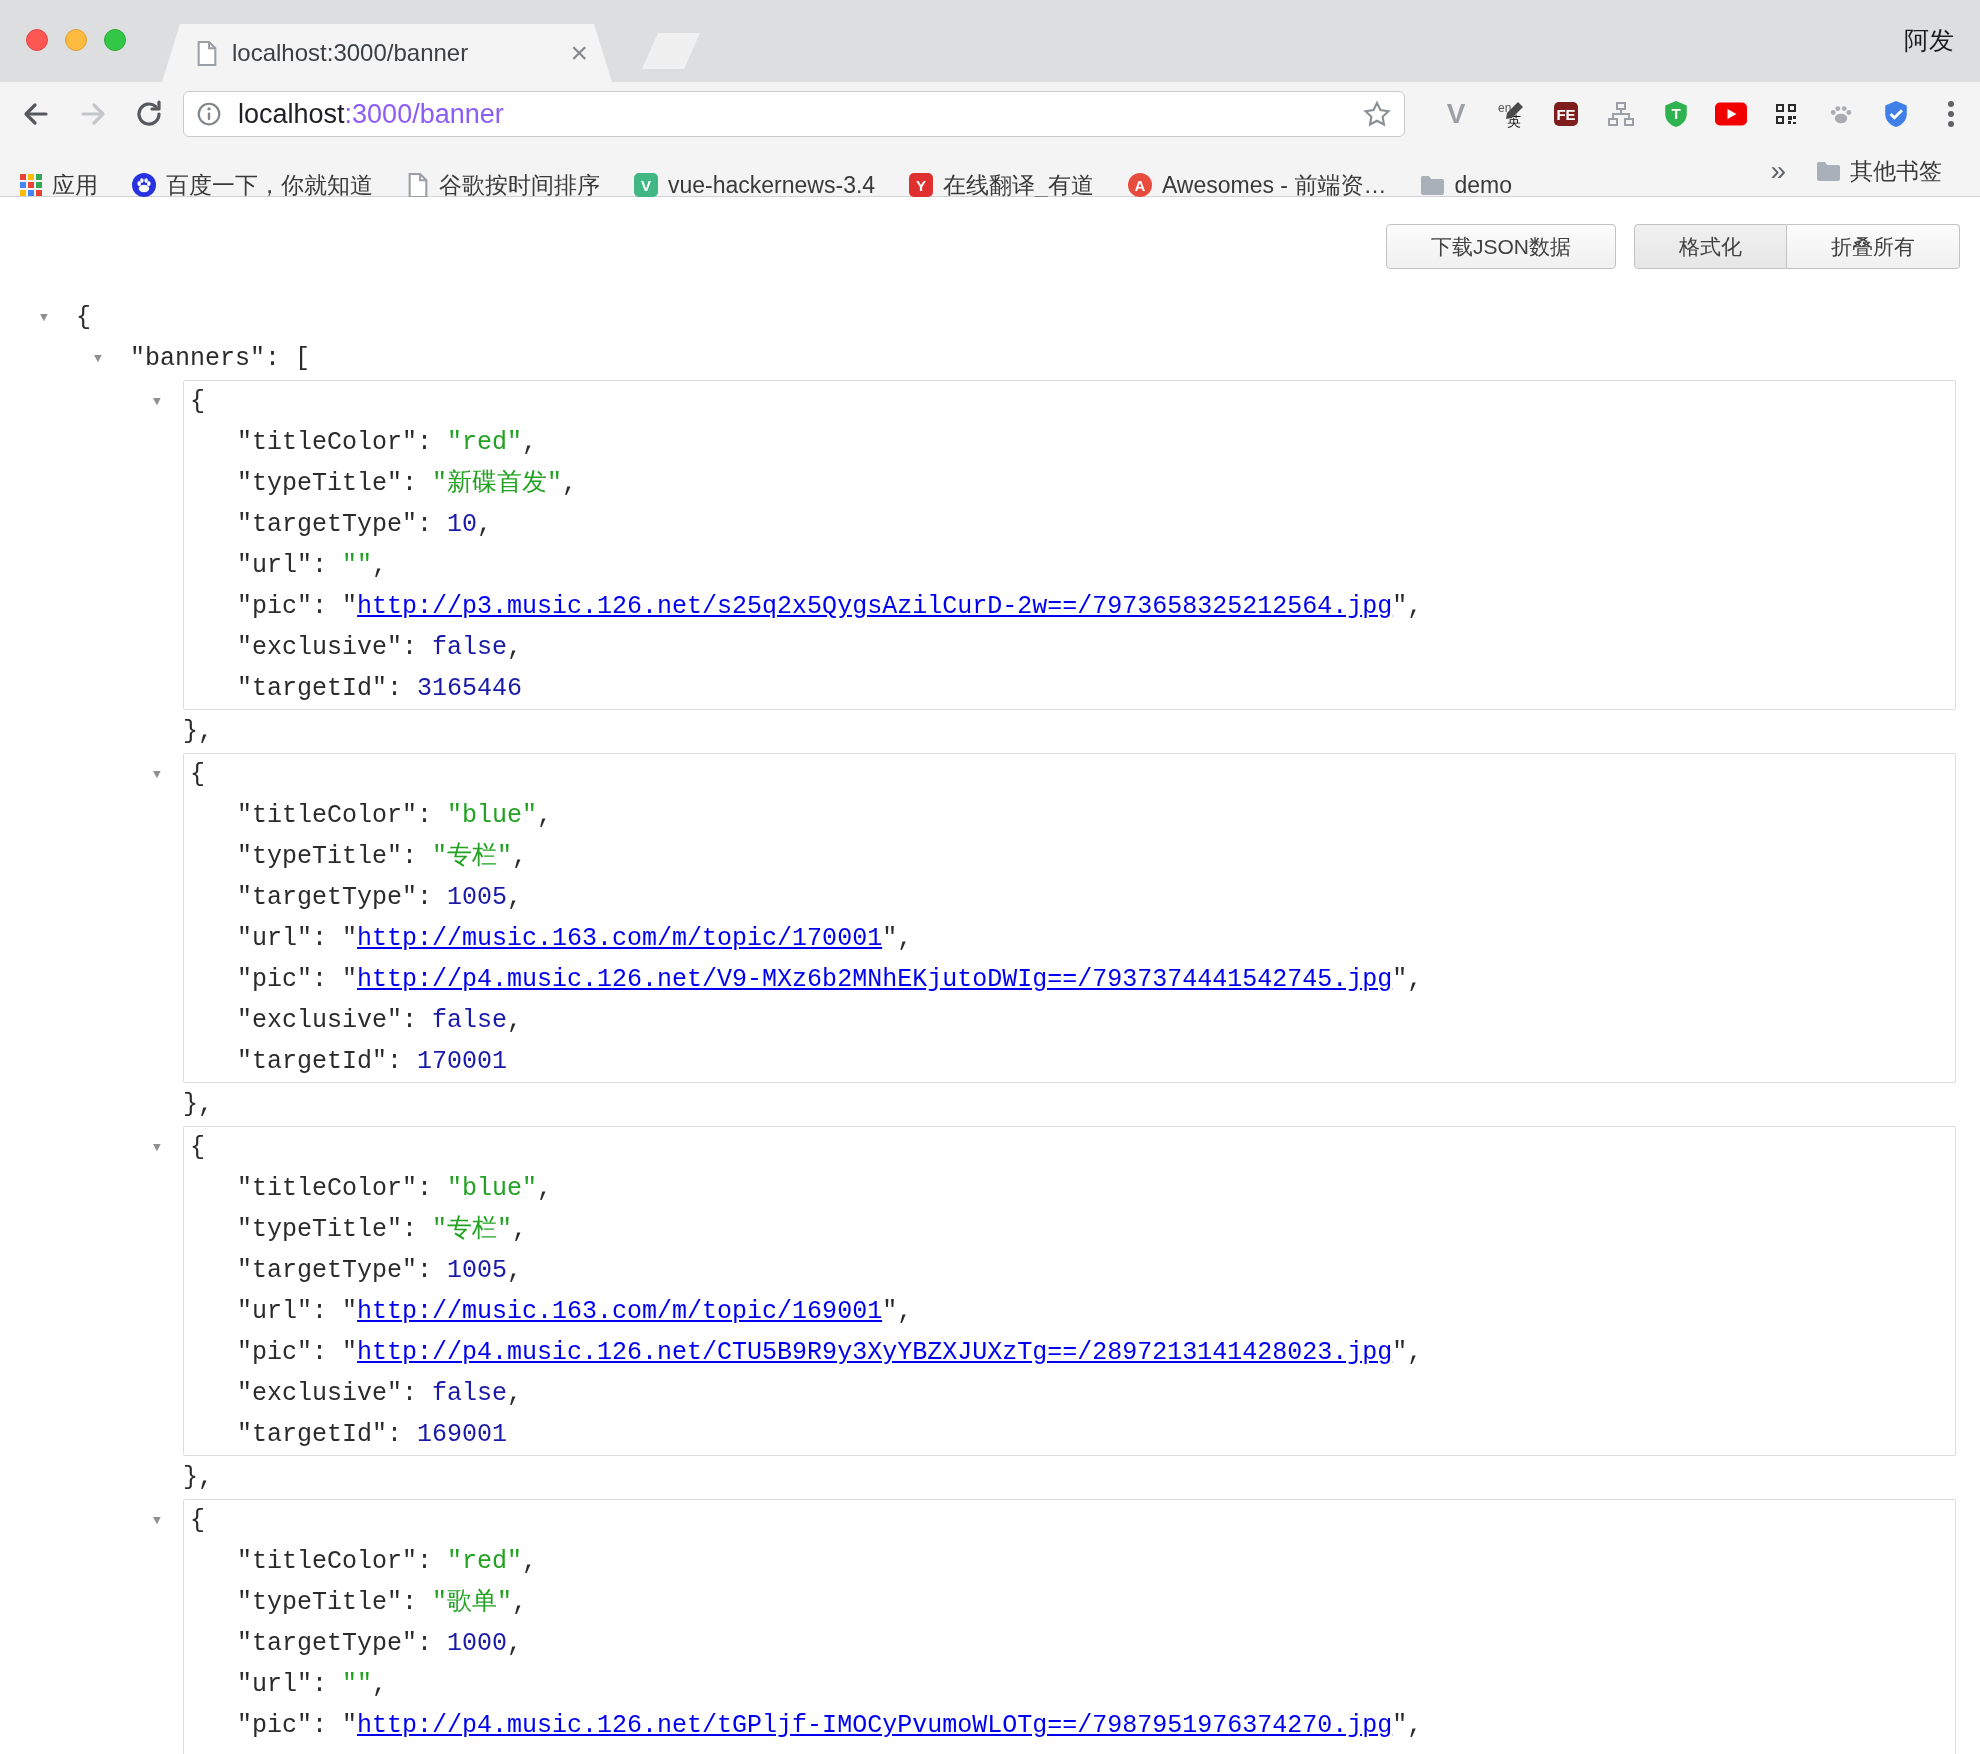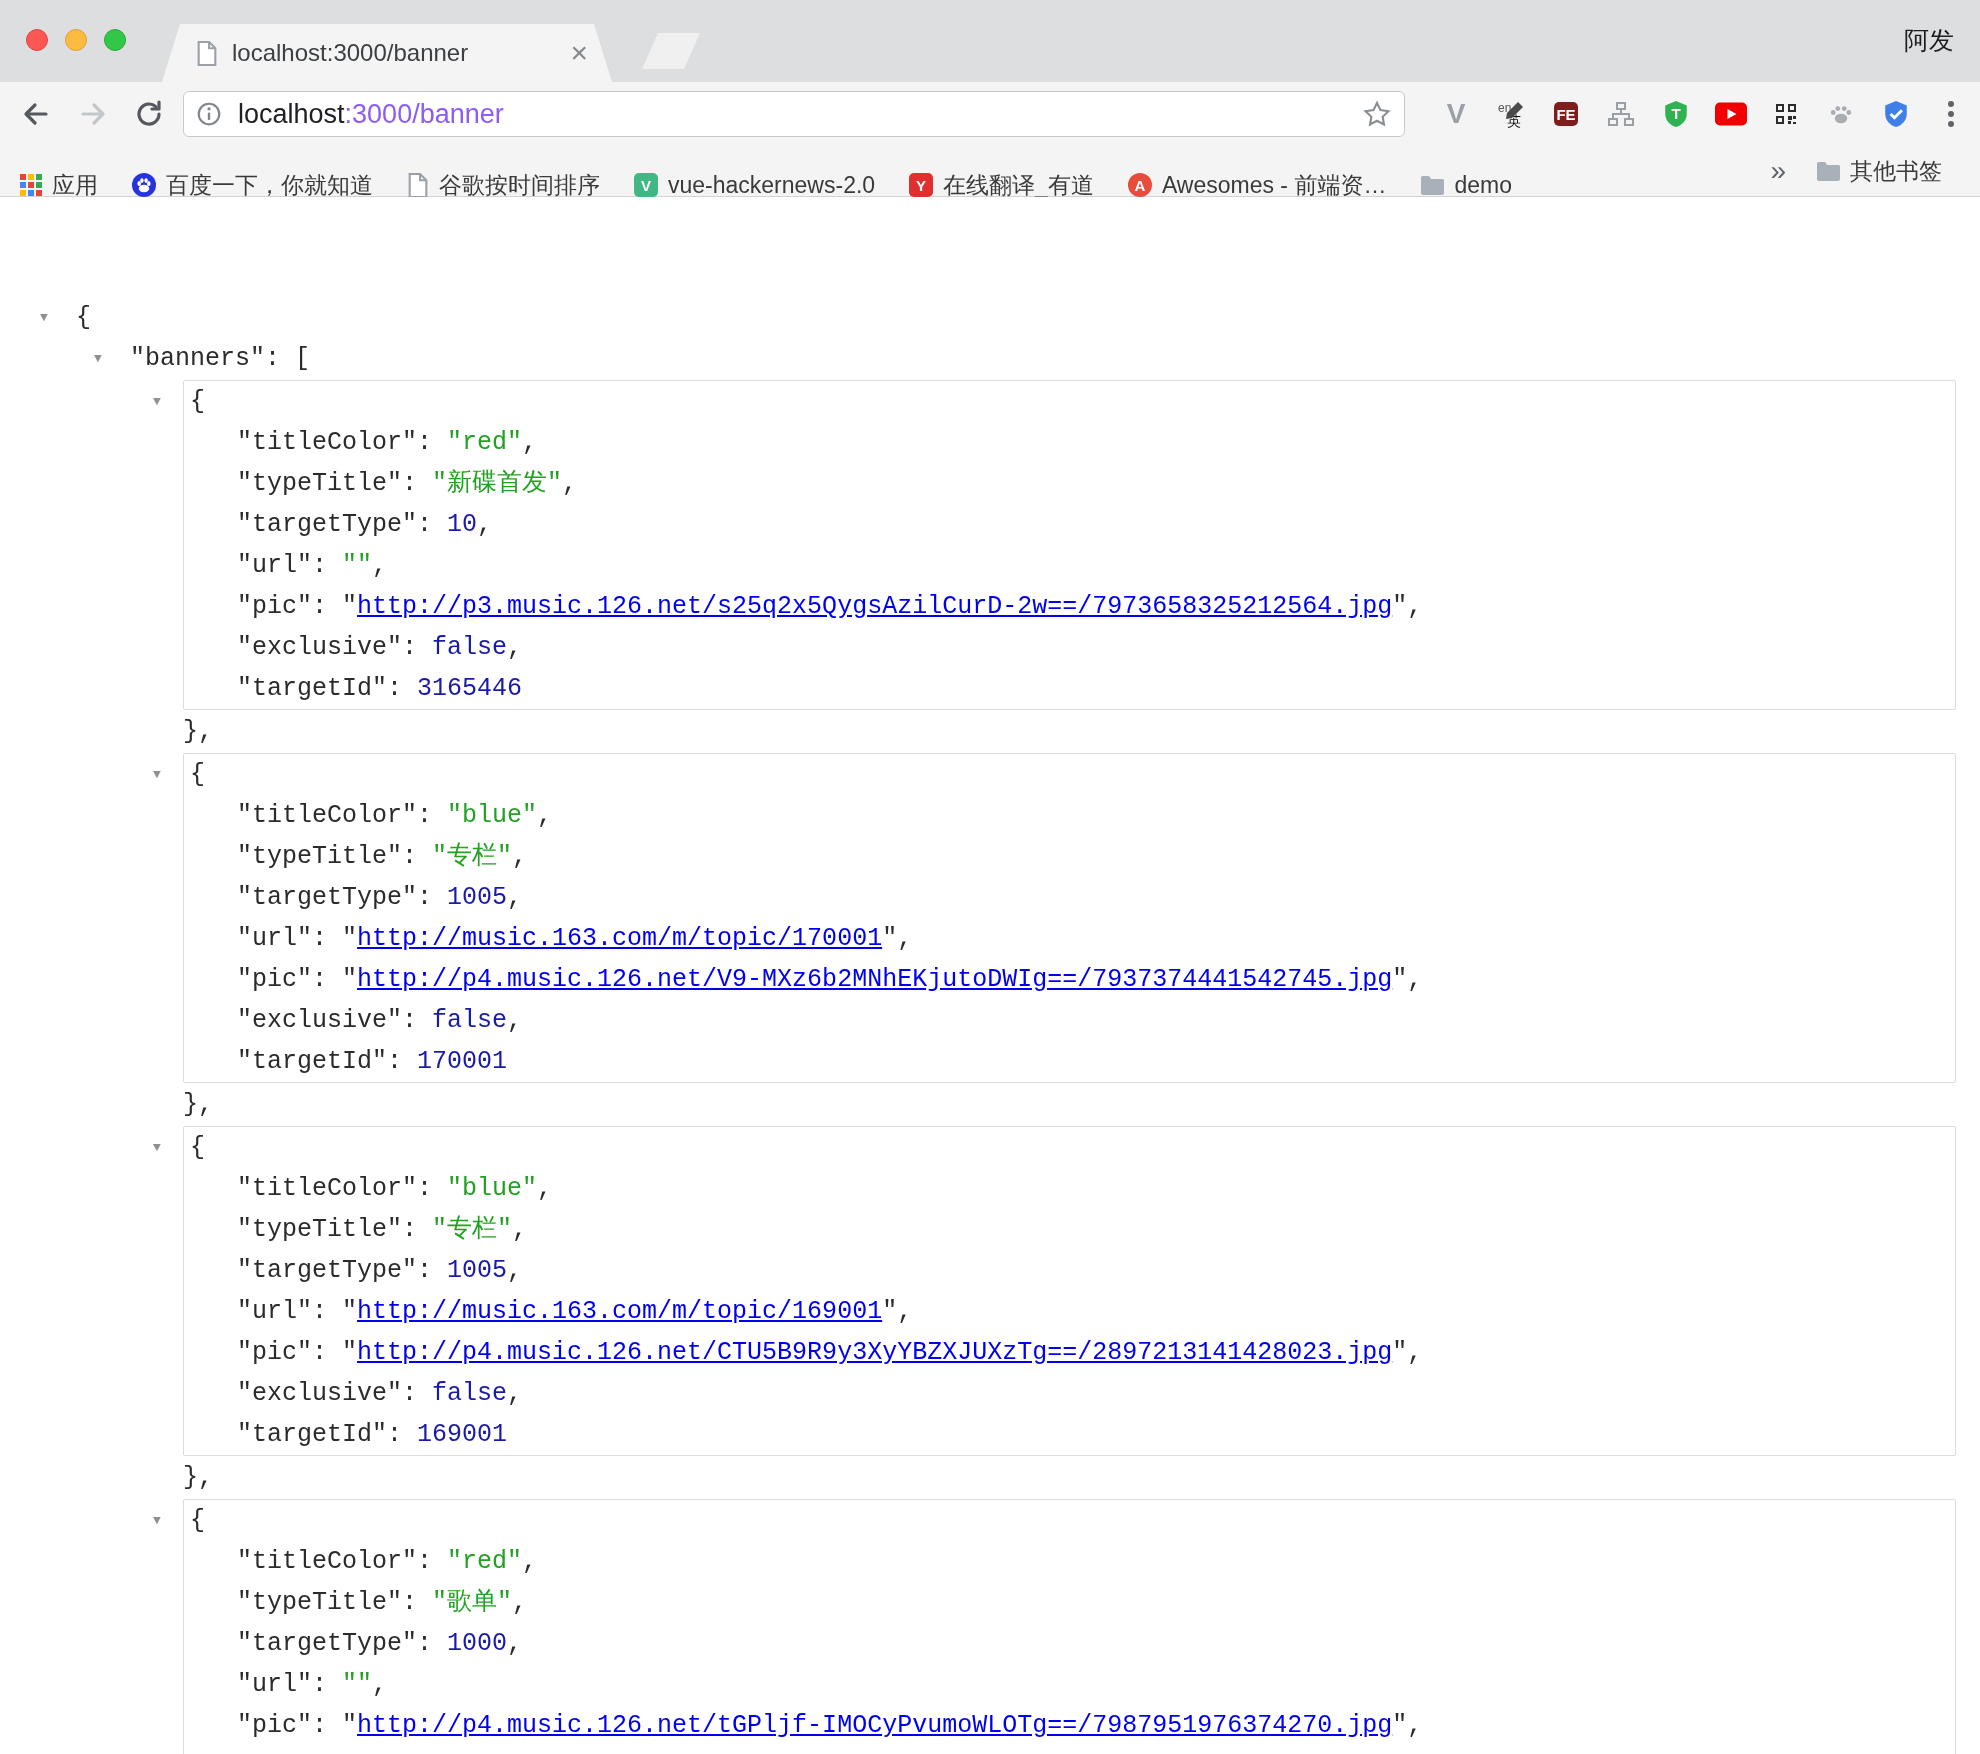--- a/index.html
+++ b/index.html
@@ -266,21 +266,21 @@
               <path d="M2 1h10l6 6v16H2z" fill="#fff" stroke="#9AA0A6" stroke-width="2"></path>
               <path d="M12 1v6h6" fill="none" stroke="#9AA0A6" stroke-width="2"></path>
             </svg>
           </span>
           <span class="bm-label">谷歌按时间排序</span>
         </div>
         <div class="bm-item">
           <span class="bm-icon">
             <span class="badge " style="background:#41B883">V</span>
           </span>
-          <span class="bm-label">vue-hackernews-2.0</span>
+          <span class="bm-label">vue-hackernews-3.4</span>
         </div>
         <div class="bm-item">
           <span class="bm-icon">
             <span class="badge " style="background:#E02F2F">Y</span>
           </span>
           <span class="bm-label">在线翻译_有道</span>
         </div>
         <div class="bm-item">
           <span class="bm-icon">
             <span class="badge round" style="background:#E74C3C">A</span>
@@ -302,20 +302,27 @@
       <span class="bm-icon">
           <svg width="24" height="20" viewBox="0 0 24 20">
             <path d="M1 2.5A1.5 1.5 0 0 1 2.5 1H9l2.2 3H22.5A1.5 1.5 0 0 1 24 5.5V18a2 2 0 0 1-2 2H3a2 2 0 0 1-2-2z" fill="#A8B0B9"></path>
           </svg>
         </span>
       <span class="bm-label">其他书签</span>
     </div>
   </div>
 
   <div class="content">
+    <div class="actions">
+      <button class="btn">下载JSON数据</button>
+      <div class="btn-group">
+        <button class="btn active">格式化</button>
+        <button class="btn">折叠所有</button>
+      </div>
+    </div>
     <div class="json">
         <div class="jline l0"><span class="tri">▼</span><span class="punct">{</span></div>
         <div class="jline l1"><span class="tri">▼</span><span class="key">"banners"</span><span class="punct">: [</span></div>
         <div class="obj">
           <span class="tri obj-tri">▼</span>
           <div class="obj-box">
             <div class="jline open"><span class="punct">{</span></div>
             <div class="jline prop"><span class="key">"titleColor"</span><span class="punct">: </span><span class="str">"red"</span><span class="punct">,</span></div>
             <div class="jline prop"><span class="key">"typeTitle"</span><span class="punct">: </span><span class="str">"新碟首发"</span><span class="punct">,</span></div>
             <div class="jline prop"><span class="key">"targetType"</span><span class="punct">: </span><span class="num">10</span><span class="punct">,</span></div>

